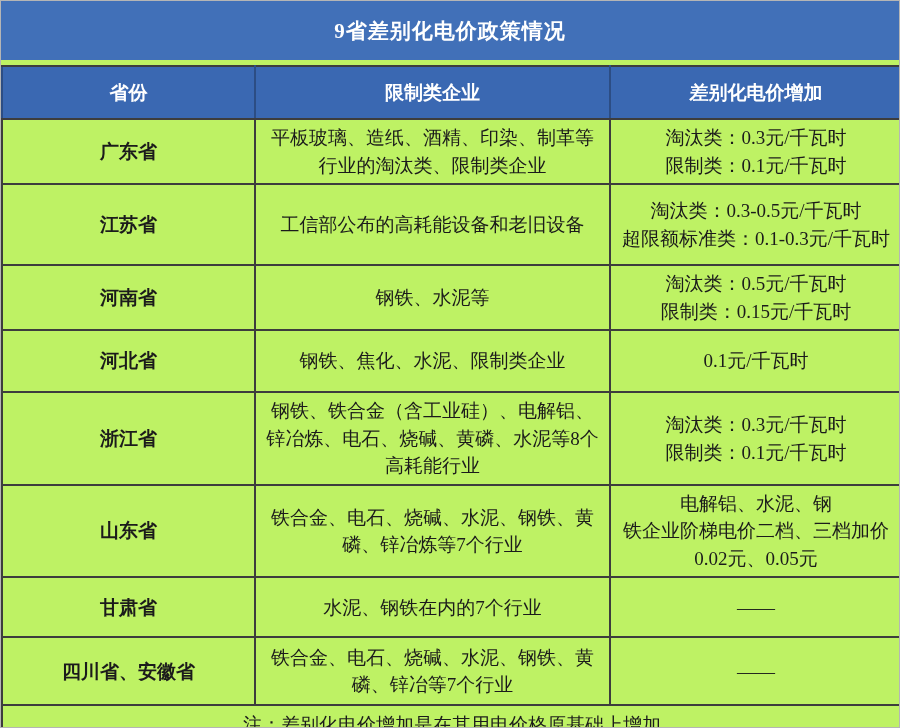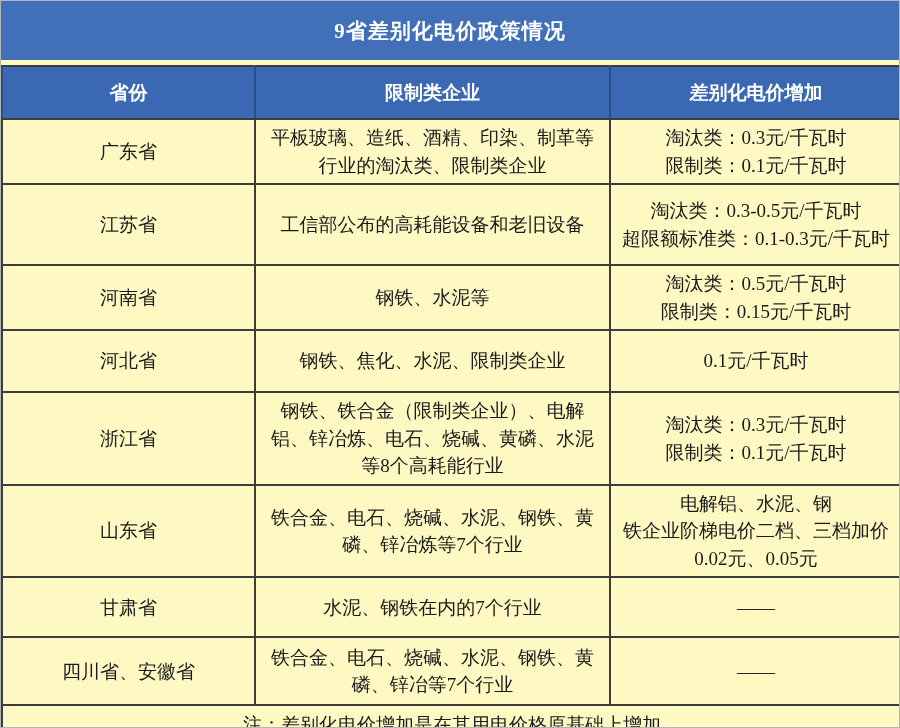--- a/index.html
+++ b/index.html
@@ -1,20 +1,20 @@
 <!DOCTYPE html>
 <html><head>
 <meta charset="utf-8">
 <style>
   html, body { margin: 0; padding: 0; background: #ffffff; }
   .page {
     width: 900px;
     height: 728px;
     box-sizing: border-box;
-    background: #fef9c3;
+    background: #bef264;
     font-family: "Liberation Serif", "DejaVu Serif", serif;
     color: #1b1b1b;
     overflow: hidden;
     border: 1px solid #b5b5b5;
   }
   .title-bar {
     height: 59px;
     background: #4170b8;
     color: #ffffff;
     font-size: 21px;
@@ -51,21 +51,21 @@
   table.policy thead tr { height: 53px; }
   tbody tr:nth-child(1) { height: 65px; }
   tbody tr:nth-child(2) { height: 81px; }
   tbody tr:nth-child(3) { height: 65px; }
   tbody tr:nth-child(4) { height: 62px; }
   tbody tr:nth-child(5) { height: 86px; }
   tbody tr:nth-child(6) { height: 82px; }
   tbody tr:nth-child(7) { height: 60px; }
   tbody tr:nth-child(8) { height: 68px; }
   tr.note-row { height: 38px; }
-  td.province { font-weight: normal; }
+  td.province { font-weight: bold; }
   td.note-cell { font-size: 19px; }
 </style>
 </head>
 <body>
 
 <div class="page">
 
   <div class="title-bar">9省差别化电价政策情况</div>
 
   <table class="policy">
@@ -100,21 +100,21 @@
         <td>淘汰类：0.5元/千瓦时
 限制类：0.15元/千瓦时</td>
       </tr>
       <tr>
         <td class="province">河北省</td>
         <td>钢铁、焦化、水泥、限制类企业</td>
         <td>0.1元/千瓦时</td>
       </tr>
       <tr>
         <td class="province">浙江省</td>
-        <td>钢铁、铁合金（限制类企业）、电解铝、锌冶炼、电石、烧碱、黄磷、水泥等8个高耗能行业</td>
+        <td>钢铁、铁合金（含工业硅）、电解铝、锌冶炼、电石、烧碱、黄磷、水泥等8个高耗能行业</td>
         <td>淘汰类：0.3元/千瓦时
 限制类：0.1元/千瓦时</td>
       </tr>
       <tr>
         <td class="province">山东省</td>
         <td>铁合金、电石、烧碱、水泥、钢铁、黄磷、锌冶炼等7个行业</td>
         <td>电解铝、水泥、钢
 铁企业阶梯电价二档、三档加价
 0.02元、0.05元</td>
       </tr>

